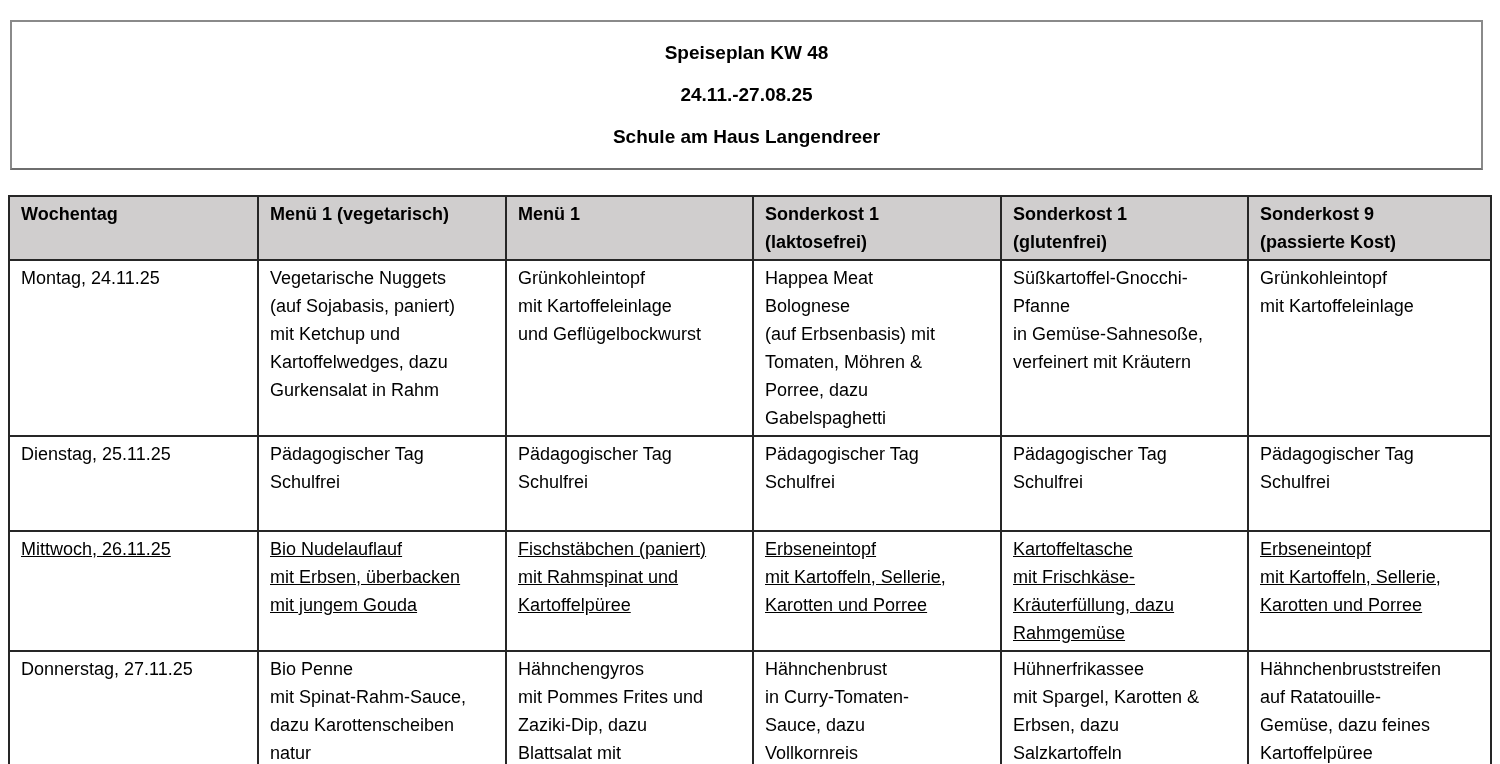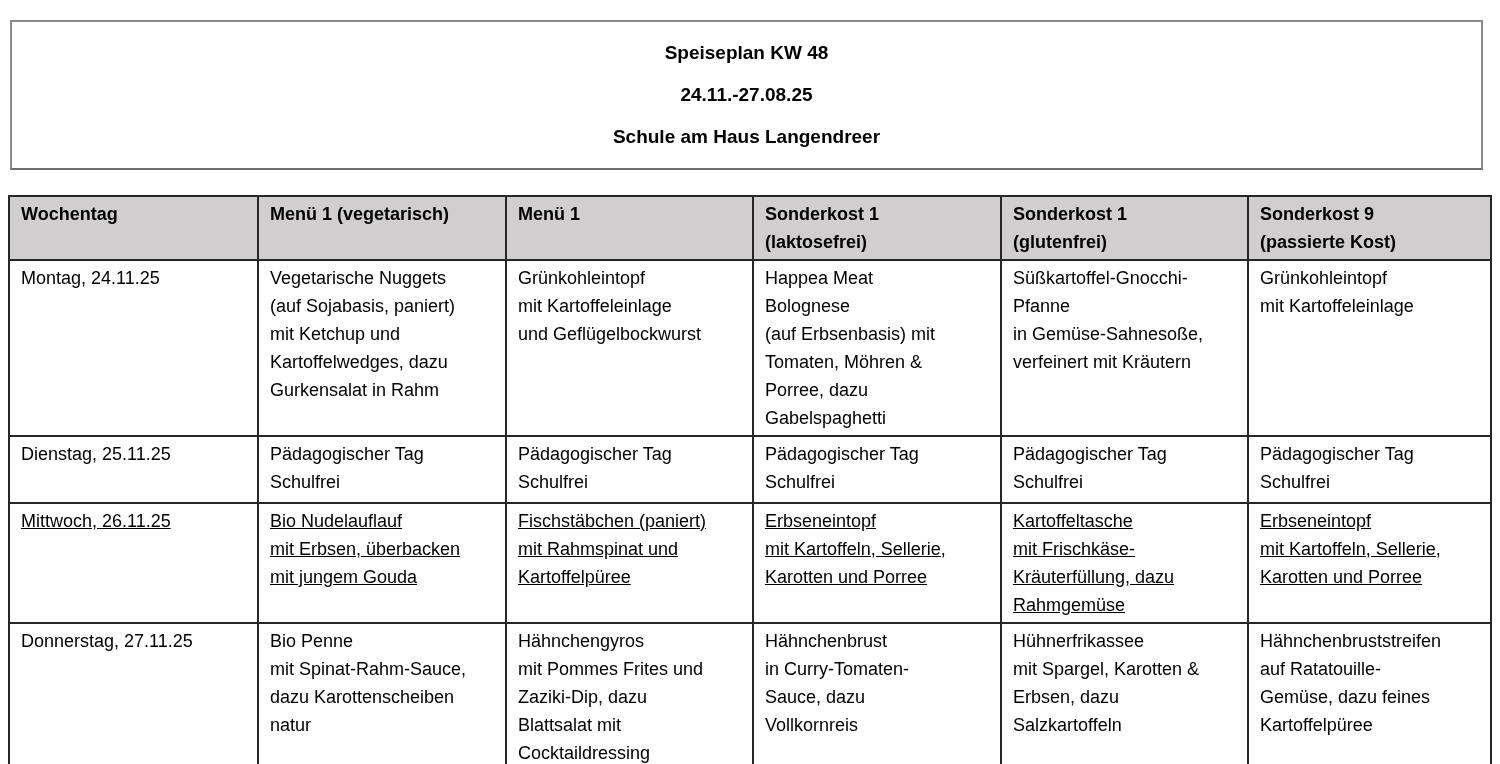--- a/index.html
+++ b/index.html
@@ -57,21 +57,21 @@
     overflow: hidden;
   }
   .menu-table th {
     background: #d0cece;
     font-weight: bold;
   }
   .menu-table td { font-weight: normal; background: #ffffff; }
 
   tr.row-header   { height: 57px; }
   tr.row-montag   { height: 168px; padding-left: 44px; }
-  tr.row-dienstag { height: 67px; }
+  tr.row-dienstag { height: 95px; }
   tr.row-mittwoch { height: 112px; text-decoration: underline; }
   tr.row-donnerstag { height: 139px; }
 
   col.c1 { width: 249px; }
   col.c2 { width: 248px; }
   col.c3 { width: 247px; }
   col.c4 { width: 248px; }
   col.c5 { width: 247px; }
   col.c6 { width: 243px; }
 </style>

